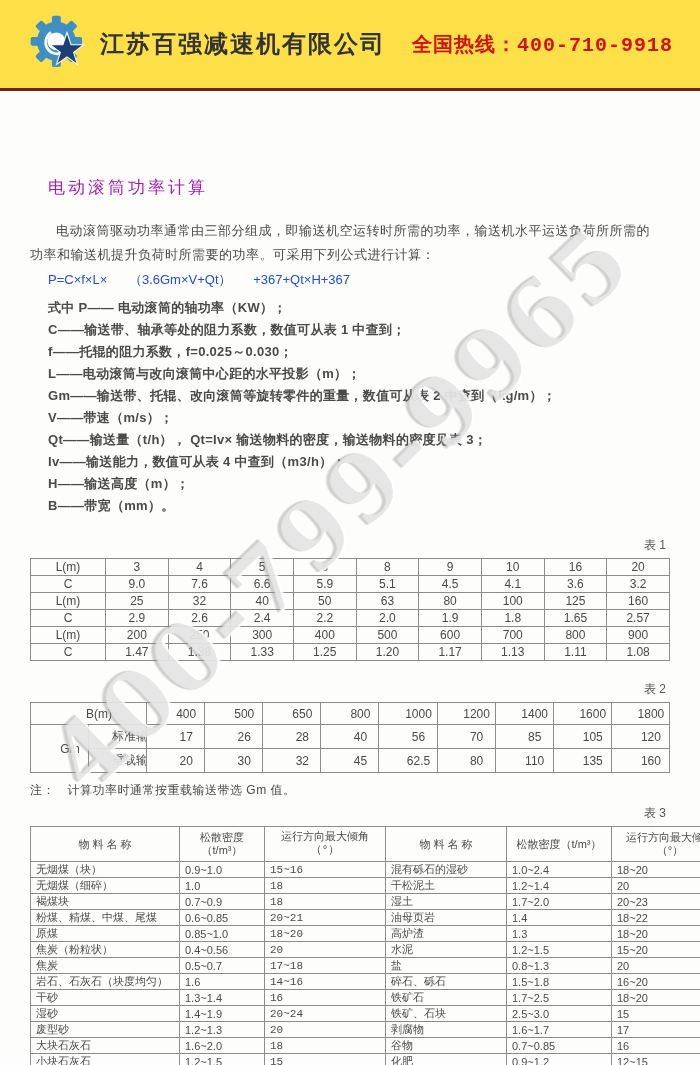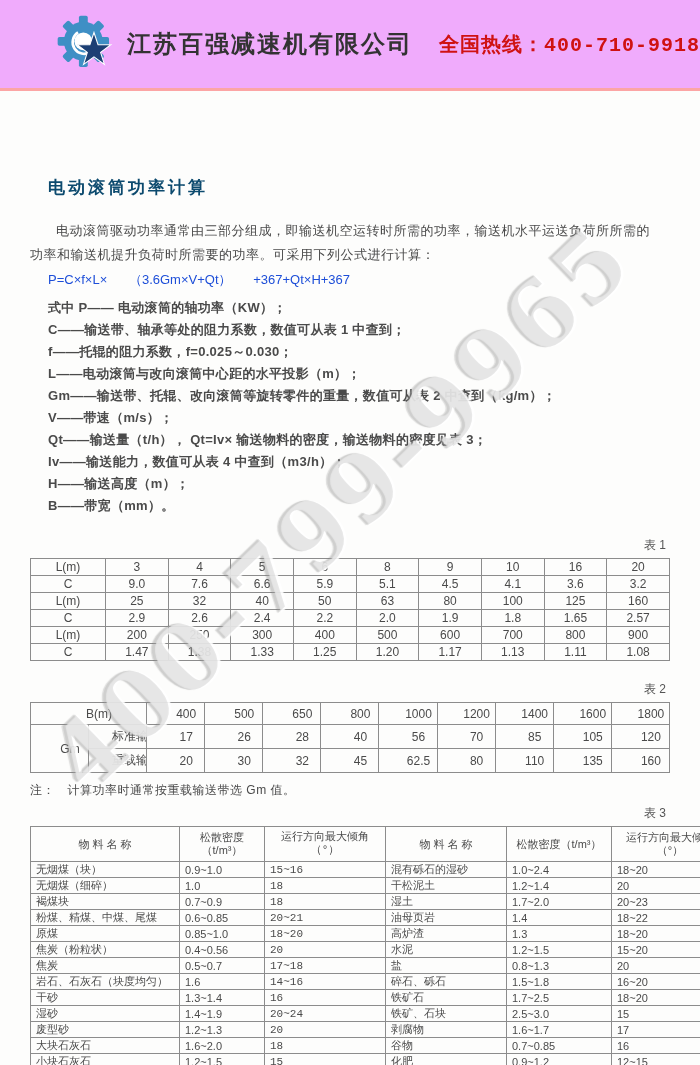--- a/index.html
+++ b/index.html
@@ -4,22 +4,22 @@
 <style>
   html,body{margin:0;padding:0;background:#e9e9e9;}
   .page{
     position:relative;width:700px;height:1065px;margin:0 auto;
     background:#fdfdfc;overflow:hidden;
     font-family:"Liberation Sans","DejaVu Sans",sans-serif;color:#444;
   }
   
   .header{
     position:absolute;top:0;left:0;width:700px;height:88px;
-    background:#f0abfc;border-bottom:3px solid #fca5a5;
-    display:flex;align-items:center;justify-content:flex-end;
+    background:#fde047;border-bottom:3px solid #7f1d1d;
+    display:flex;align-items:center;
   }
   .logo{width:62px;height:62px;margin-left:28px;flex:0 0 auto;}
   .company-name{
     font-size:24px;font-weight:bold;color:#333;letter-spacing:2px;
     margin-left:10px;white-space:nowrap;
   }
   .hotline{
     font-size:20px;font-weight:bold;color:#cf1212;letter-spacing:1px;
     margin-left:26px;white-space:nowrap;
     font-family:Liberation Mono, monospace;
@@ -30,21 +30,21 @@
     transform:rotate(-44deg);
     font-family:"DejaVu Serif",serif;font-weight:bold;font-size:92px;
     letter-spacing:4px;text-align:center;
     color:rgba(168,168,168,0.26);
     text-shadow:2px 2px 1px rgba(255,255,255,0.9),-1px -1px 1px rgba(110,110,110,0.22);
     pointer-events:none;white-space:nowrap;
   }
   
   .content{position:absolute;top:91px;left:0;width:700px;padding:0 30px;box-sizing:border-box;}
   .doc-title{
-    margin:85px 0 0 18px;font-size:17px;font-weight:bold;color:#0c4a6e;letter-spacing:3px;
+    margin:85px 0 0 18px;font-size:17px;font-weight:normal;color:#a21caf;letter-spacing:3px;
   }
   .intro{
     margin:20px 8px 0 0;font-size:13px;line-height:24px;color:#4a4a4a;
     text-indent:2em;letter-spacing:0.5px;
   }
   .formula{
     margin:4px 0 0 18px;font-size:13px;color:#1d4ed8;white-space:pre;
   }
   .definitions{margin:8px 0 0 18px;font-weight:bold;}
   .def-line{font-size:13px;line-height:22px;color:#4a4a4a;letter-spacing:0.3px;}

